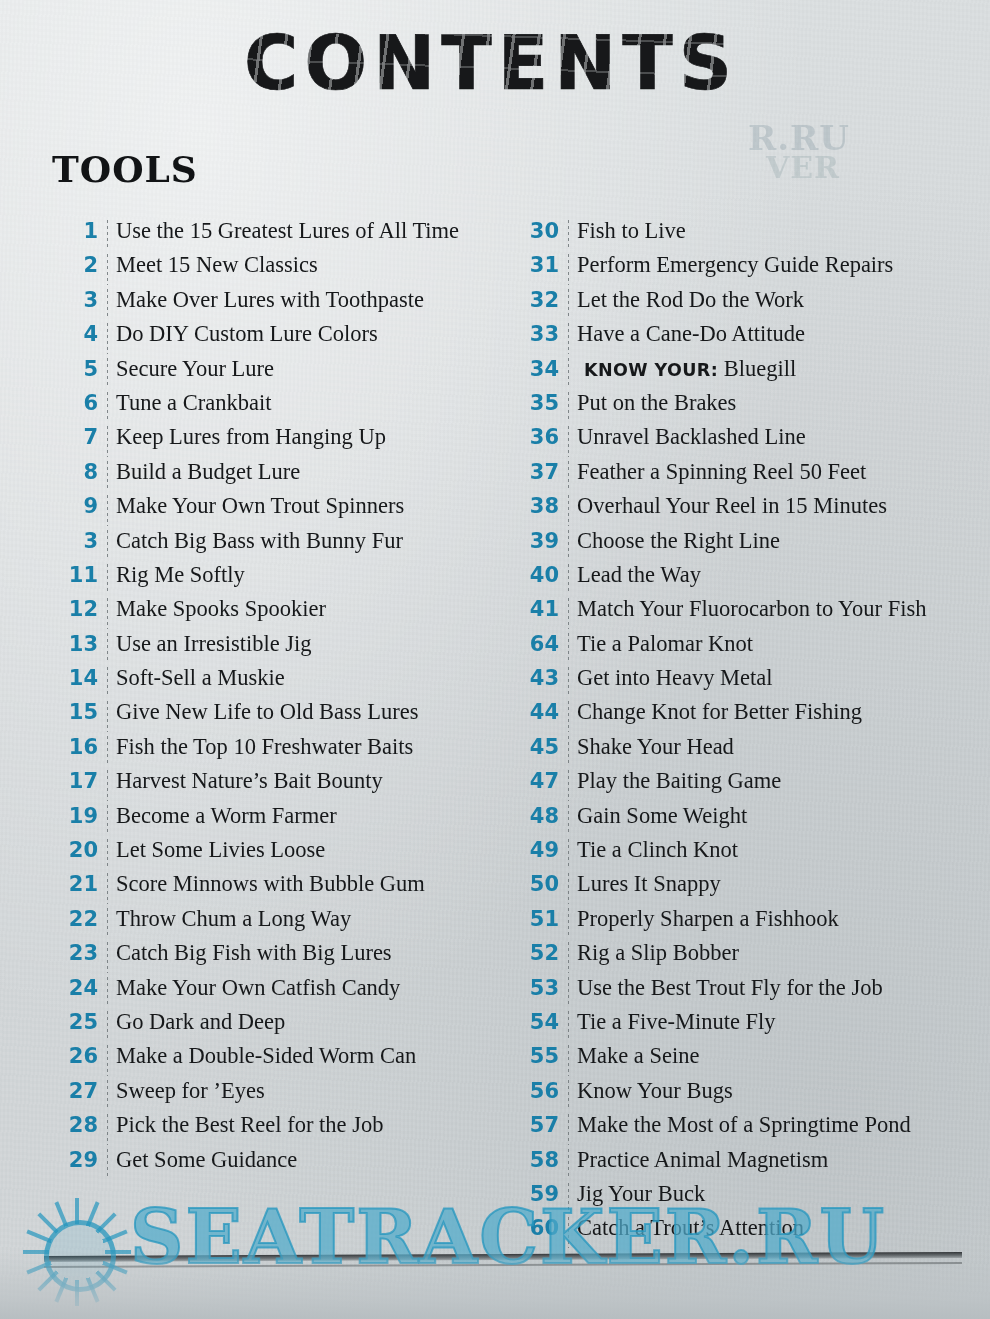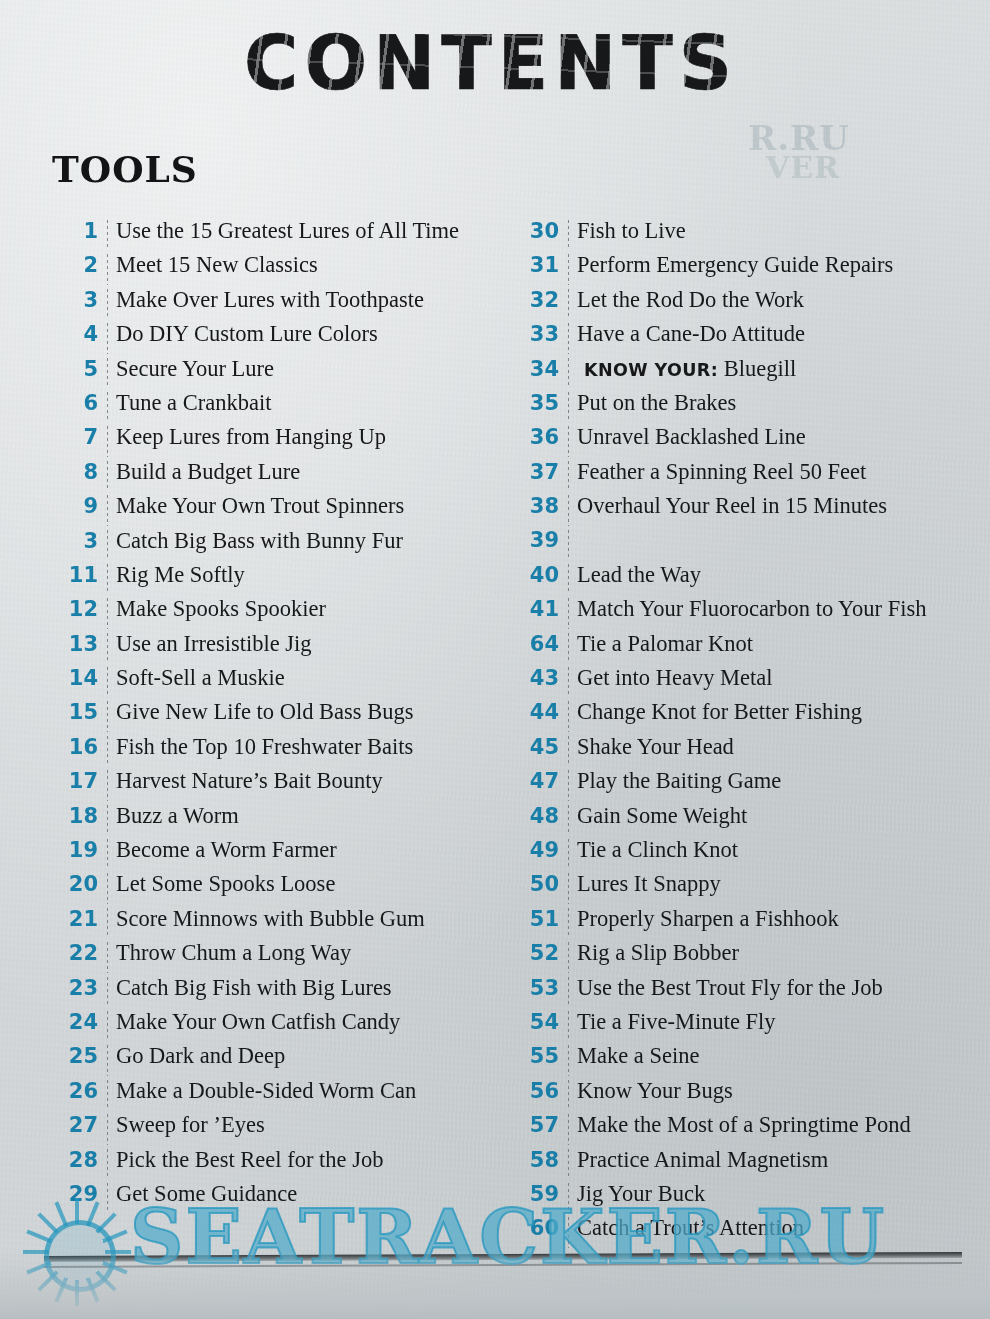--- a/index.html
+++ b/index.html
@@ -304,46 +304,41 @@
           <span class="label">Use an Irresistible Jig</span>
         </div>
         <div class="entry">
           <span class="num">14</span>
           <span class="sep"></span>
           <span class="label">Soft-Sell a Muskie</span>
         </div>
         <div class="entry">
           <span class="num">15</span>
           <span class="sep"></span>
-          <span class="label">Give New Life to Old Bass Bugs</span>
+          <span class="label">Give New Life to Old Bass Lures</span>
         </div>
         <div class="entry">
           <span class="num">16</span>
           <span class="sep"></span>
           <span class="label">Fish the Top 10 Freshwater Baits</span>
         </div>
         <div class="entry">
           <span class="num">17</span>
           <span class="sep"></span>
           <span class="label">Harvest Nature’s Bait Bounty</span>
         </div>
         <div class="entry">
-          <span class="num">18</span>
-          <span class="sep"></span>
-          <span class="label">Buzz a Worm</span>
-        </div>
-        <div class="entry">
           <span class="num">19</span>
           <span class="sep"></span>
           <span class="label">Become a Worm Farmer</span>
         </div>
         <div class="entry">
           <span class="num">20</span>
           <span class="sep"></span>
-          <span class="label">Let Some Spooks Loose</span>
+          <span class="label">Let Some Livies Loose</span>
         </div>
         <div class="entry">
           <span class="num">21</span>
           <span class="sep"></span>
           <span class="label">Score Minnows with Bubble Gum</span>
         </div>
         <div class="entry">
           <span class="num">22</span>
           <span class="sep"></span>
           <span class="label">Throw Chum a Long Way</span>
@@ -426,20 +421,21 @@
           <span class="label">Feather a Spinning Reel 50 Feet</span>
         </div>
         <div class="entry">
           <span class="num">38</span>
           <span class="sep"></span>
           <span class="label">Overhaul Your Reel in 15 Minutes</span>
         </div>
         <div class="entry">
           <span class="num">39</span>
           <span class="sep"></span>
+          <span class="label">Choose the Right Line</span>
         </div>
         <div class="entry">
           <span class="num">40</span>
           <span class="sep"></span>
           <span class="label">Lead the Way</span>
         </div>
         <div class="entry">
           <span class="num">41</span>
           <span class="sep"></span>
           <span class="label">Match Your Fluorocarbon to Your Fish</span>

